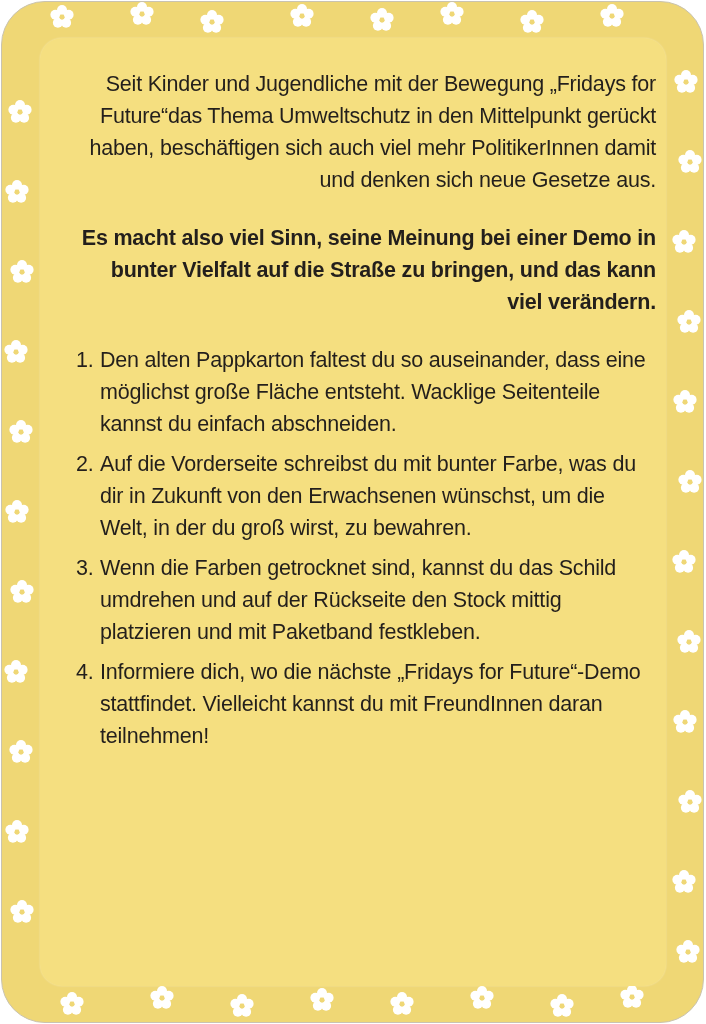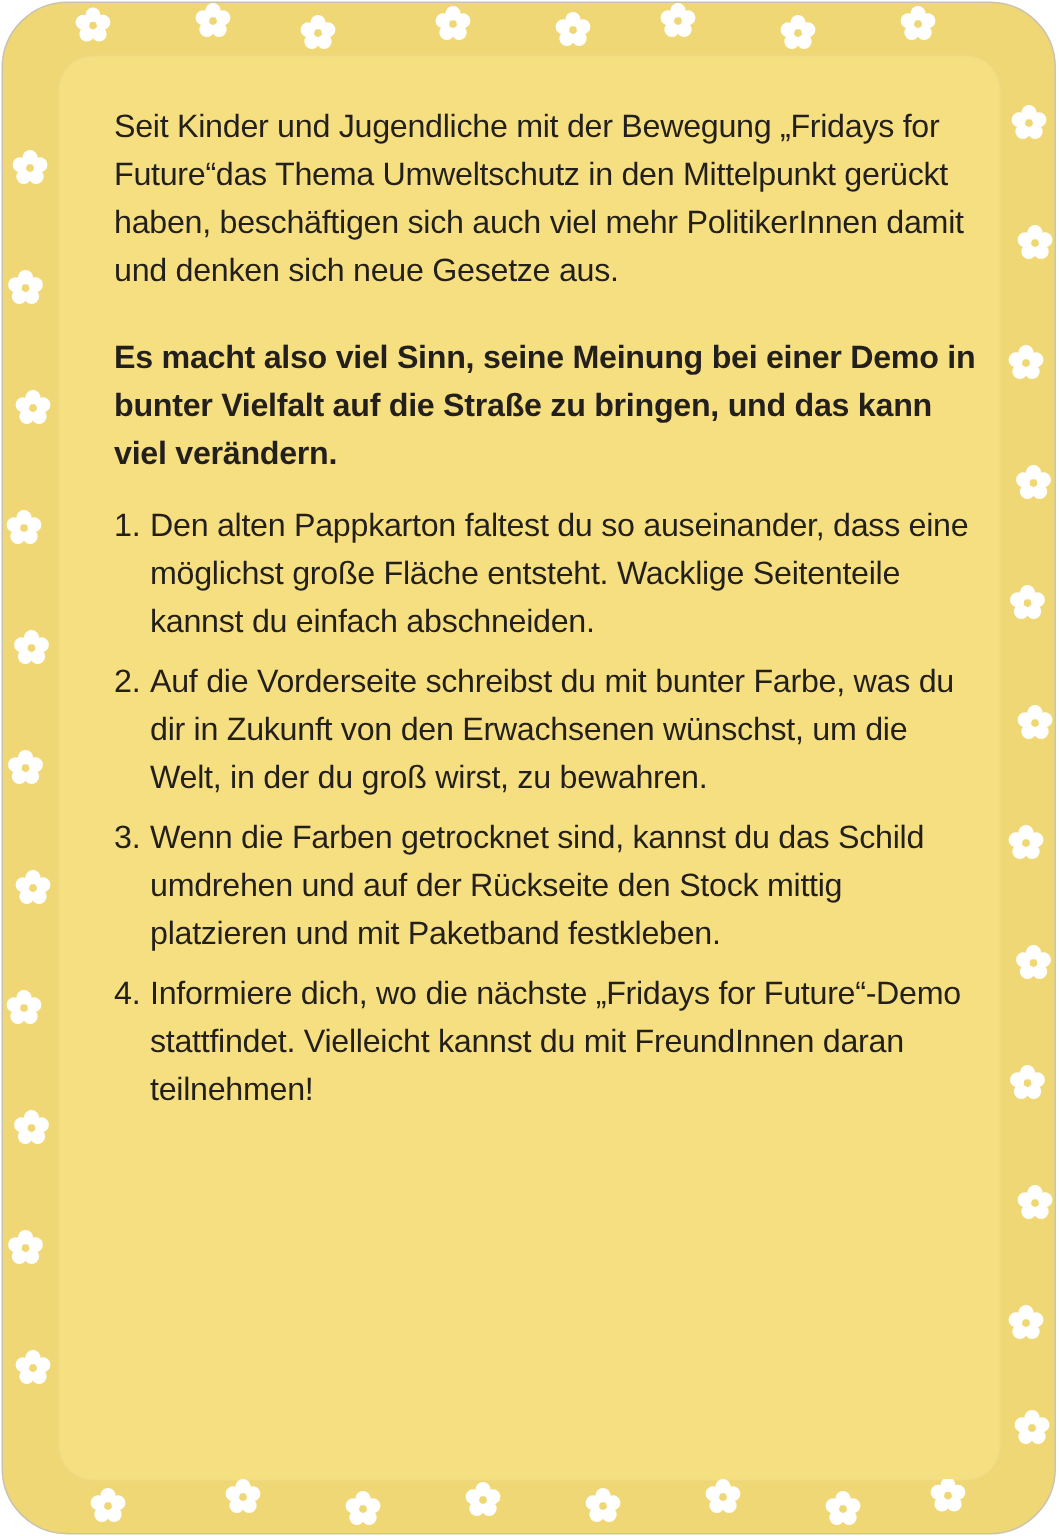--- a/index.html
+++ b/index.html
@@ -15,22 +15,22 @@
     position:absolute; left:38px; top:36px; width:626px; height:948px;
     border-radius:22px; background:#f5df80;
     box-shadow: 0 0 2px rgba(255,255,255,0.4);
   }
   .text {
     position:absolute; left:76px; top:68px; width:580px;
     font-family:"Liberation Sans", sans-serif;
     font-size:21.5px; line-height:32px; color:#231f1c;
     letter-spacing:-0.2px;
   }
-  .para { margin:0 0 26px 0; }
-  .bold { font-weight:bold; margin-bottom:16px; }
+  .para { margin:0 0 26px 0;text-align:right; }
+  .bold { font-weight:bold; margin-bottom:26px; }
   ol { list-style:none; margin:0; padding:0; }
   li { position:relative; padding-left:24px; margin-bottom:8px; }
   .num { position:absolute; left:0; top:0; }
 </style>
 </head>
 <body>
 
 <div class="card">
   <svg class="flowers" width="701" height="1020" viewBox="0 0 701 1020">
     <defs>

